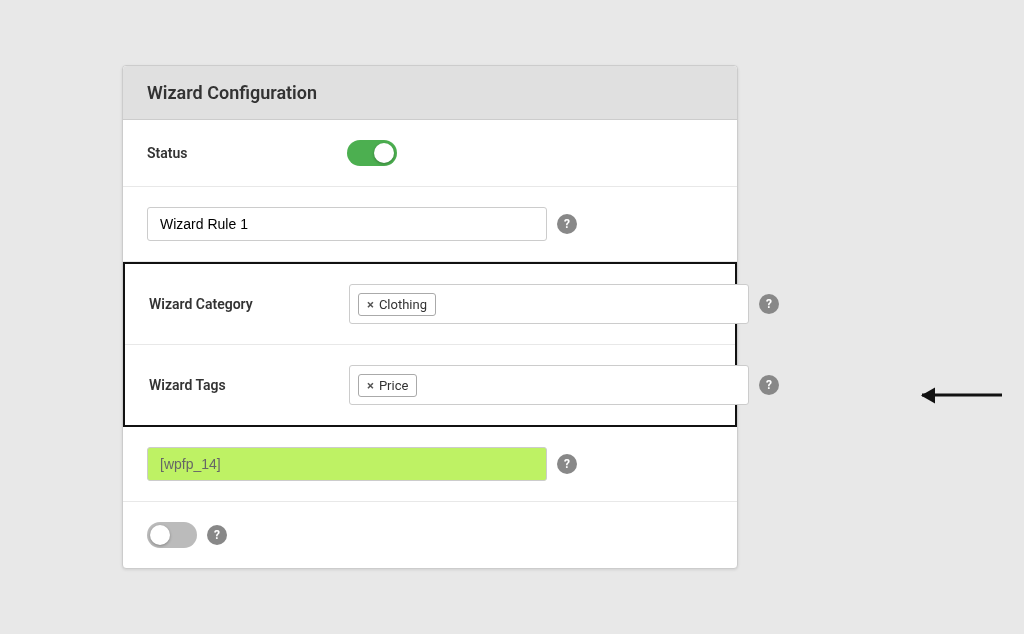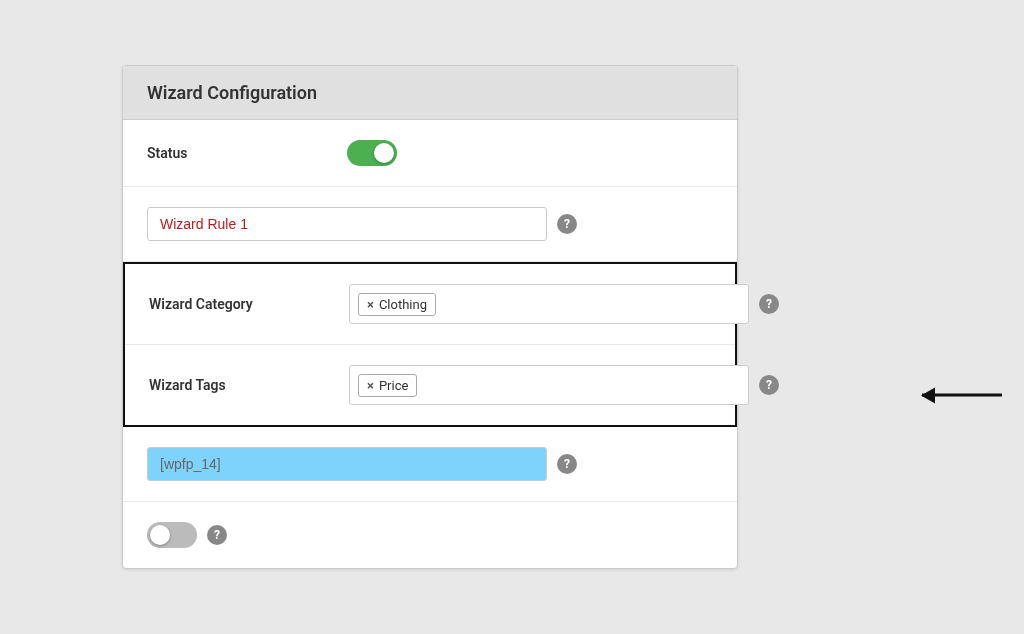--- a/index.html
+++ b/index.html
@@ -121,28 +121,28 @@
     .toggle-knob.off {
       left: 3px;
     }
 
     
     .text-input {
       border: 1px solid #cccccc;
       border-radius: 3px;
       padding: 8px 12px;
       font-size: 14px;
-      color: #b91c1c;
+      color: #000000;
       width: 400px;
       background: #ffffff;
       outline: none;
     }
 
     .text-input.readonly {
-      background: #7dd3fc;
+      background: #bef264;
       color: #666666;
     }
 
     
     .help-icon {
       width: 20px;
       height: 20px;
       border-radius: 50%;
       background: #888888;
       color: white;

